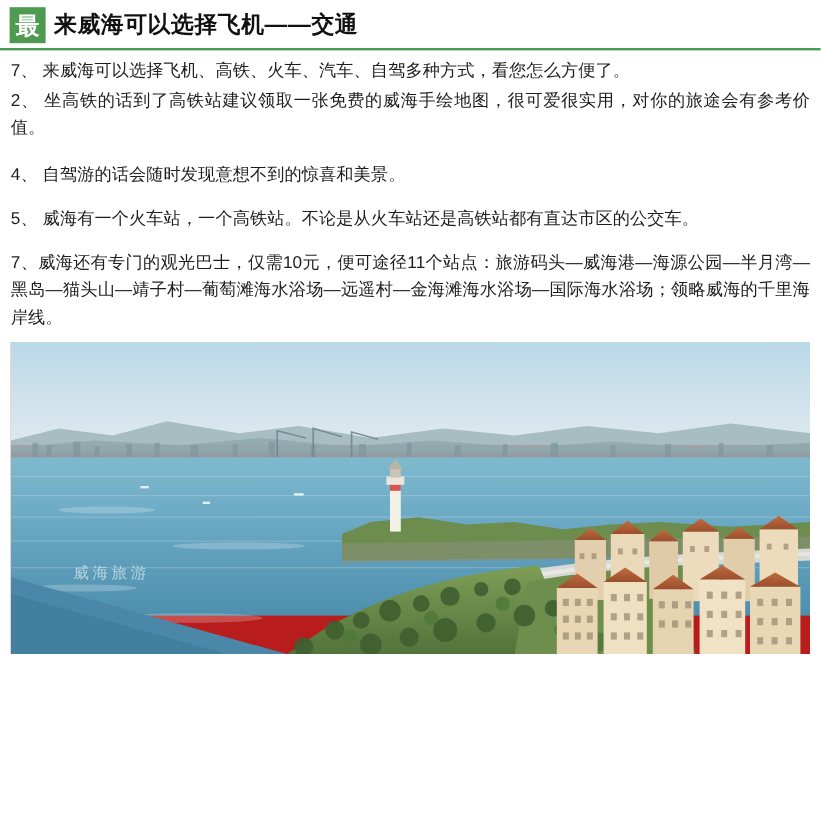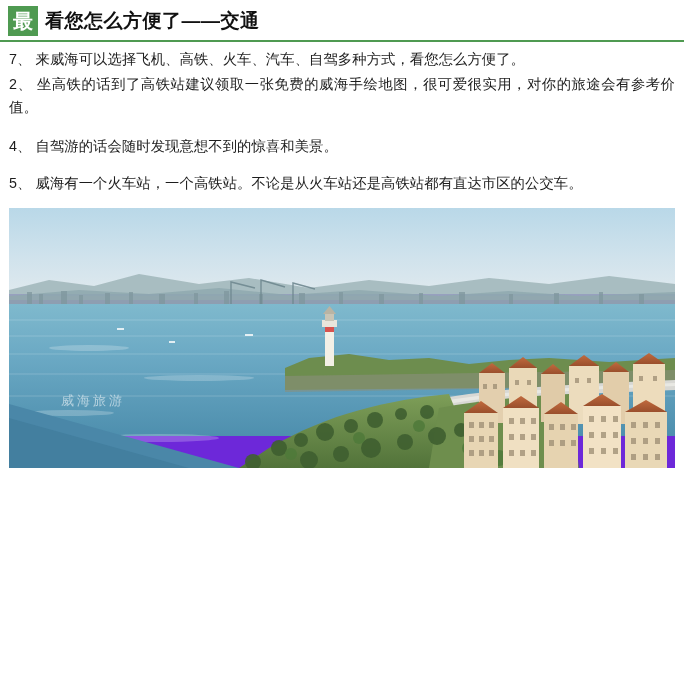--- a/index.html
+++ b/index.html
@@ -77,21 +77,21 @@
 
   
   .photo-wrap {
     padding: 0 9px;
   }
   .photo {
     position: relative;
     width: 666px;
     height: 260px;
     overflow: hidden;
-    background: #6d28d9;
+    background: #b91c1c;
   }
   .photo svg {
     display: block;
   }
   .watermark {
     position: absolute;
     left: 52px;
     bottom: 58px;
     font-size: 13px;
     color: rgba(255,255,255,0.55);
@@ -110,28 +110,29 @@
     font-family: "Liberation Serif", serif;
   }
 </style>
 </head>
 <body>
 
 <div class="page">
 
   <div class="header">
     <div class="header-badge">最</div>
-    <div class="header-title">看您怎么方便了——交通</div>
+    <div class="header-title">来威海可以选择飞机——交通</div>
   </div>
 
   <div class="content">
     <p class="para first">7、 来威海可以选择飞机、高铁、火车、汽车、自驾多种方式，看您怎么方便了。</p>
     <p class="para second">2、 坐高铁的话到了高铁站建议领取一张免费的威海手绘地图，很可爱很实用，对你的旅途会有参考价值。</p>
     <p class="para tight">4、 自驾游的话会随时发现意想不到的惊喜和美景。</p>
     <p class="para tight">5、 威海有一个火车站，一个高铁站。不论是从火车站还是高铁站都有直达市区的公交车。</p>
+    <p class="para last">7、威海还有专门的观光巴士，仅需10元，便可途径11个站点：旅游码头—威海港—海源公园—半月湾—黑岛—猫头山—靖子村—葡萄滩海水浴场—远遥村—金海滩海水浴场—国际海水浴场；领略威海的千里海岸线。</p>
   </div>
 
   <div class="photo-wrap">
     <div class="photo">
       <svg width="666" height="260" viewBox="0 0 666 260" xmlns="http://www.w3.org/2000/svg">
         <defs>
           <linearGradient id="sky" x1="0" y1="0" x2="0" y2="1">
             <stop offset="0%" stop-color="#b9d8e8"></stop>
             <stop offset="55%" stop-color="#cfe2ec"></stop>
             <stop offset="100%" stop-color="#dfe9ee"></stop>

